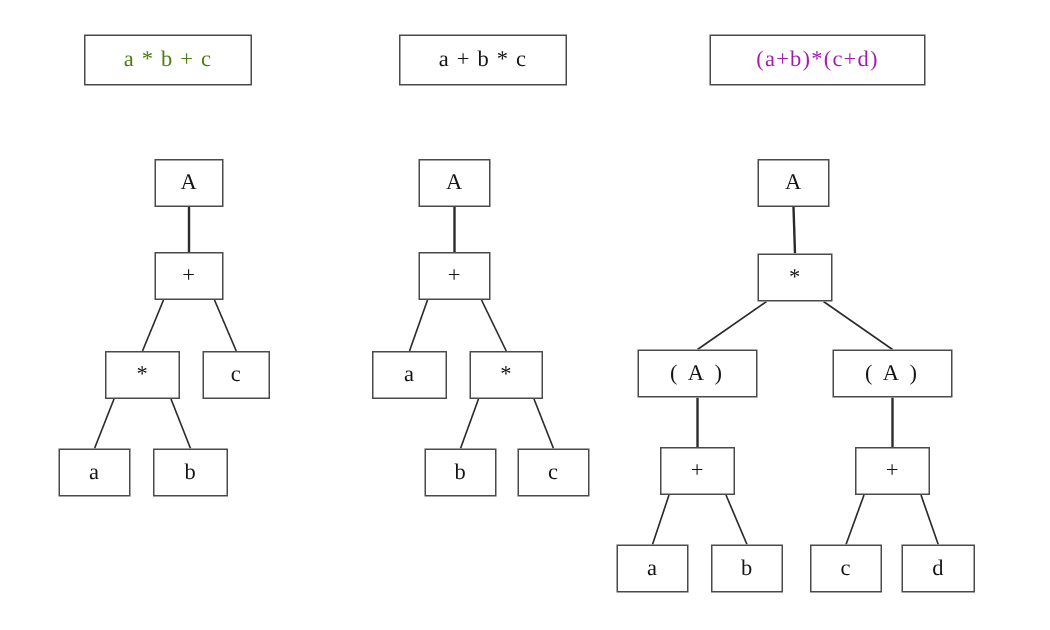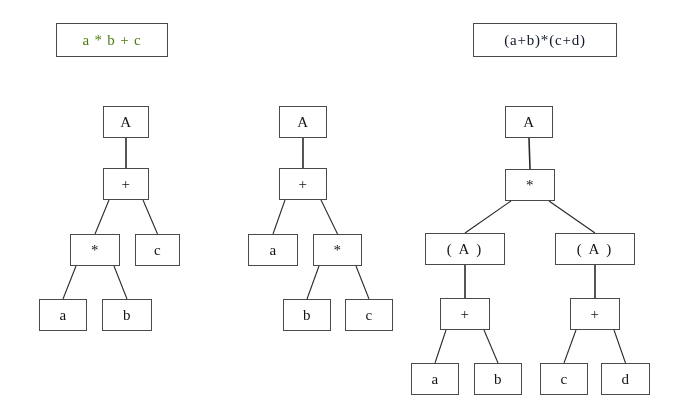--- a/index.html
+++ b/index.html
@@ -69,21 +69,22 @@
       <line x1="511" y1="201" x2="465" y2="233" stroke="#2b2b2b" stroke-width="1.1"></line>
       <line x1="549" y1="201" x2="595" y2="233" stroke="#2b2b2b" stroke-width="1.1"></line>
       <line x1="465" y1="265" x2="465" y2="298" stroke="#2b2b2b" stroke-width="1.6"></line>
       <line x1="595" y1="265" x2="595" y2="298" stroke="#2b2b2b" stroke-width="1.6"></line>
       <line x1="446" y1="330" x2="435" y2="363" stroke="#2b2b2b" stroke-width="1.1"></line>
       <line x1="484" y1="330" x2="498" y2="363" stroke="#2b2b2b" stroke-width="1.1"></line>
       <line x1="576" y1="330" x2="564" y2="363" stroke="#2b2b2b" stroke-width="1.1"></line>
       <line x1="614" y1="330" x2="625.5" y2="363" stroke="#2b2b2b" stroke-width="1.1"></line>
     </svg>
 <div class="node hdr" style="left: 56px; top: 23px; width: 112px; height: 34px; border-color: rgb(74, 74, 74); color: #4d7c0f;">a * b + c</div>
-    <div class="node hdr" style="left: 473px; top: 23px; width: 144px; height: 34px; border-color: rgb(74, 74, 74); color: #0f172a;">(a+b)*(c+d)</div>
+    <div class="node hdr" style="left: 266px; top: 23px; width: 112px; height: 34px; border-color: rgb(74, 74, 74); color: rgb(20, 20, 20);">a + b * c</div>
+    <div class="node hdr" style="left: 473px; top: 23px; width: 144px; height: 34px; border-color: rgb(74, 74, 74); color: #a21caf;">(a+b)*(c+d)</div>
     <div class="node" style="left: 103px; top: 106px; width: 46px; height: 32px; border-color: rgb(74, 74, 74); color: rgb(20, 20, 20);">A</div>
     <div class="node" style="left: 103px; top: 168px; width: 46px; height: 32px; border-color: rgb(74, 74, 74); color: rgb(20, 20, 20);">+</div>
     <div class="node" style="left: 70px; top: 234px; width: 50px; height: 32px; border-color: rgb(74, 74, 74); color: rgb(20, 20, 20);">*</div>
     <div class="node" style="left: 135px; top: 234px; width: 45px; height: 32px; border-color: rgb(74, 74, 74); color: rgb(20, 20, 20);">c</div>
     <div class="node" style="left: 39px; top: 299px; width: 48px; height: 32px; border-color: rgb(74, 74, 74); color: rgb(20, 20, 20);">a</div>
     <div class="node" style="left: 102px; top: 299px; width: 50px; height: 32px; border-color: rgb(74, 74, 74); color: rgb(20, 20, 20);">b</div>
     <div class="node" style="left: 279px; top: 106px; width: 48px; height: 32px; border-color: rgb(74, 74, 74); color: rgb(20, 20, 20);">A</div>
     <div class="node" style="left: 279px; top: 168px; width: 48px; height: 32px; border-color: rgb(74, 74, 74); color: rgb(20, 20, 20);">+</div>
     <div class="node" style="left: 248px; top: 234px; width: 50px; height: 32px; border-color: rgb(74, 74, 74); color: rgb(20, 20, 20);">a</div>
     <div class="node" style="left: 313px; top: 234px; width: 49px; height: 32px; border-color: rgb(74, 74, 74); color: rgb(20, 20, 20);">*</div>

